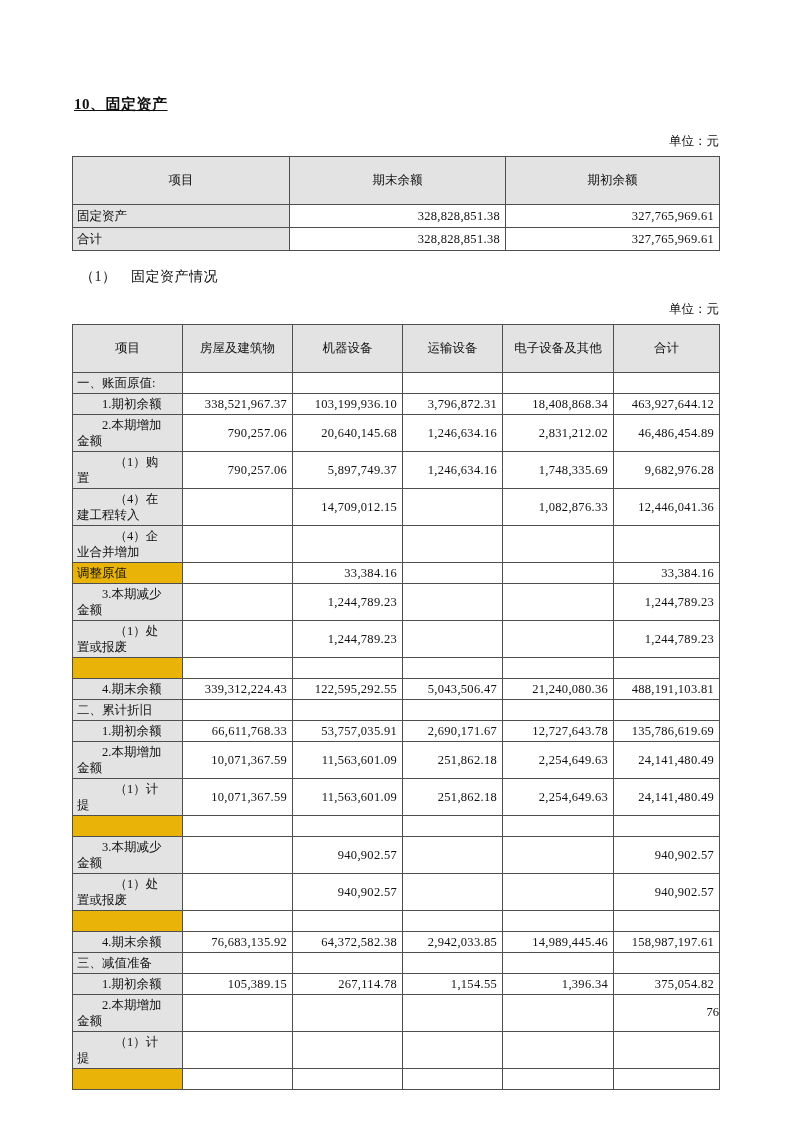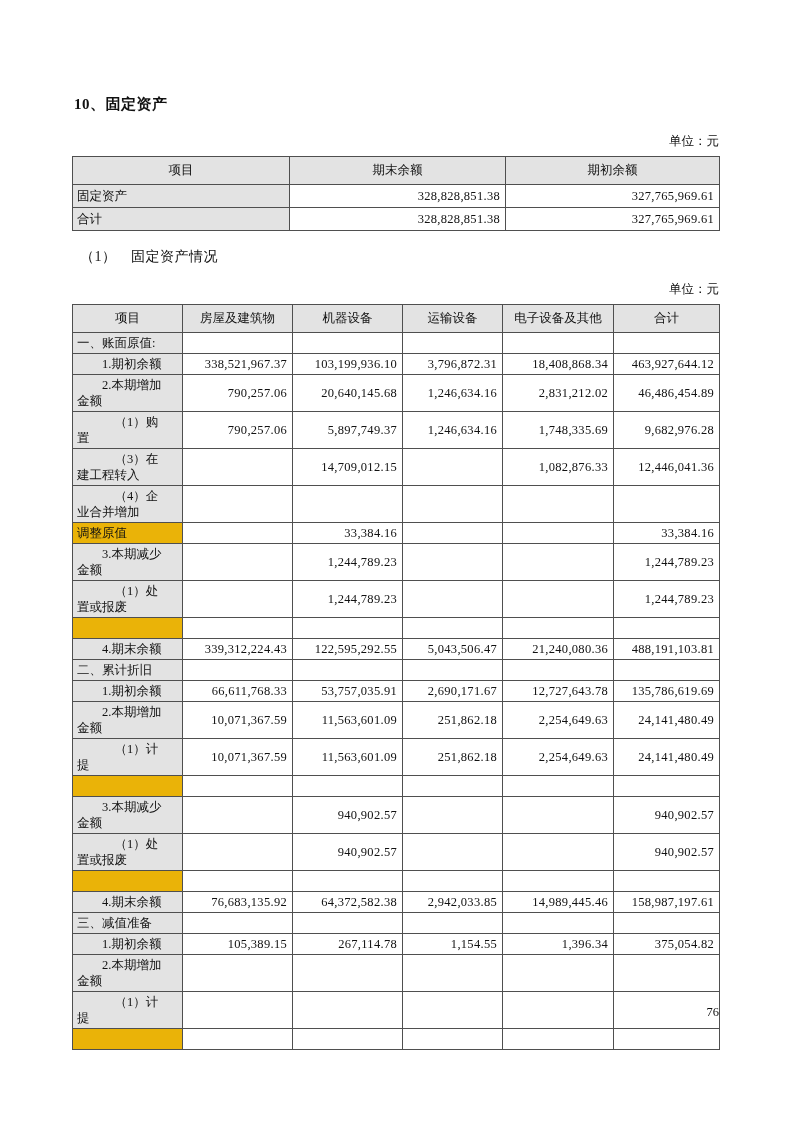--- a/index.html
+++ b/index.html
@@ -19,20 +19,21 @@
     position: absolute;
     left: 72px;
     top: 0;
     width: 647px;
   }
   .main-title {
     margin: 95px 0 0 2px;
     font-size: 15px;
     font-weight: bold;
     letter-spacing: 0.5px;
+    text-decoration: underline;
   }
   .unit-line {
     margin-top: 19px;
     text-align: right;
     font-size: 12.5px;
   }
   .unit-line.second {
     margin-top: 15px;
   }
   .sub-title {
@@ -51,21 +52,21 @@
     border: 1px solid #4f4f4f;
     font-size: 12.5px;
     font-weight: normal;
     overflow: hidden;
     vertical-align: middle;
   }
   th {
     background: #e3e3e3;
     height: 21px;
     text-align: center;
-    padding: 3px 2px;
+    padding: 13px 2px;
   }
   td {
     height: 16px;
   }
   td.lbl {
     background: #e3e3e3;
     text-align: left;
     padding: 2px 3px 2px 4px;
     white-space: pre-line;
     line-height: 16px;
@@ -177,21 +178,21 @@
         <tr>
           <td class="lbl">　　　（1）购
 置</td>
           <td class="val">790,257.06</td>
           <td class="val">5,897,749.37</td>
           <td class="val">1,246,634.16</td>
           <td class="val">1,748,335.69</td>
           <td class="val">9,682,976.28</td>
         </tr>
         <tr>
-          <td class="lbl">　　　（3）在
+          <td class="lbl">　　　（4）在
 建工程转入</td>
           <td class="val"></td>
           <td class="val">14,709,012.15</td>
           <td class="val"></td>
           <td class="val">1,082,876.33</td>
           <td class="val">12,446,041.36</td>
         </tr>
         <tr>
           <td class="lbl">　　　（4）企
 业合并增加</td>

